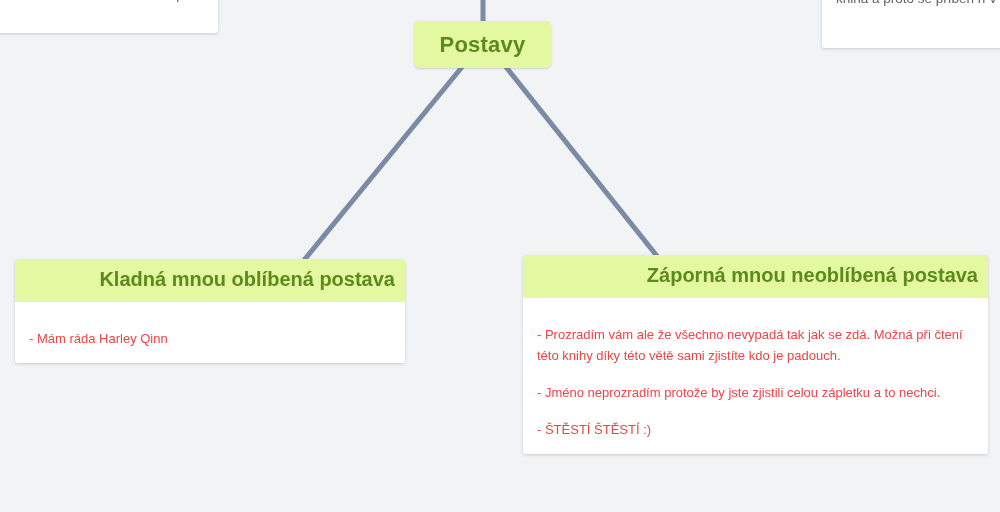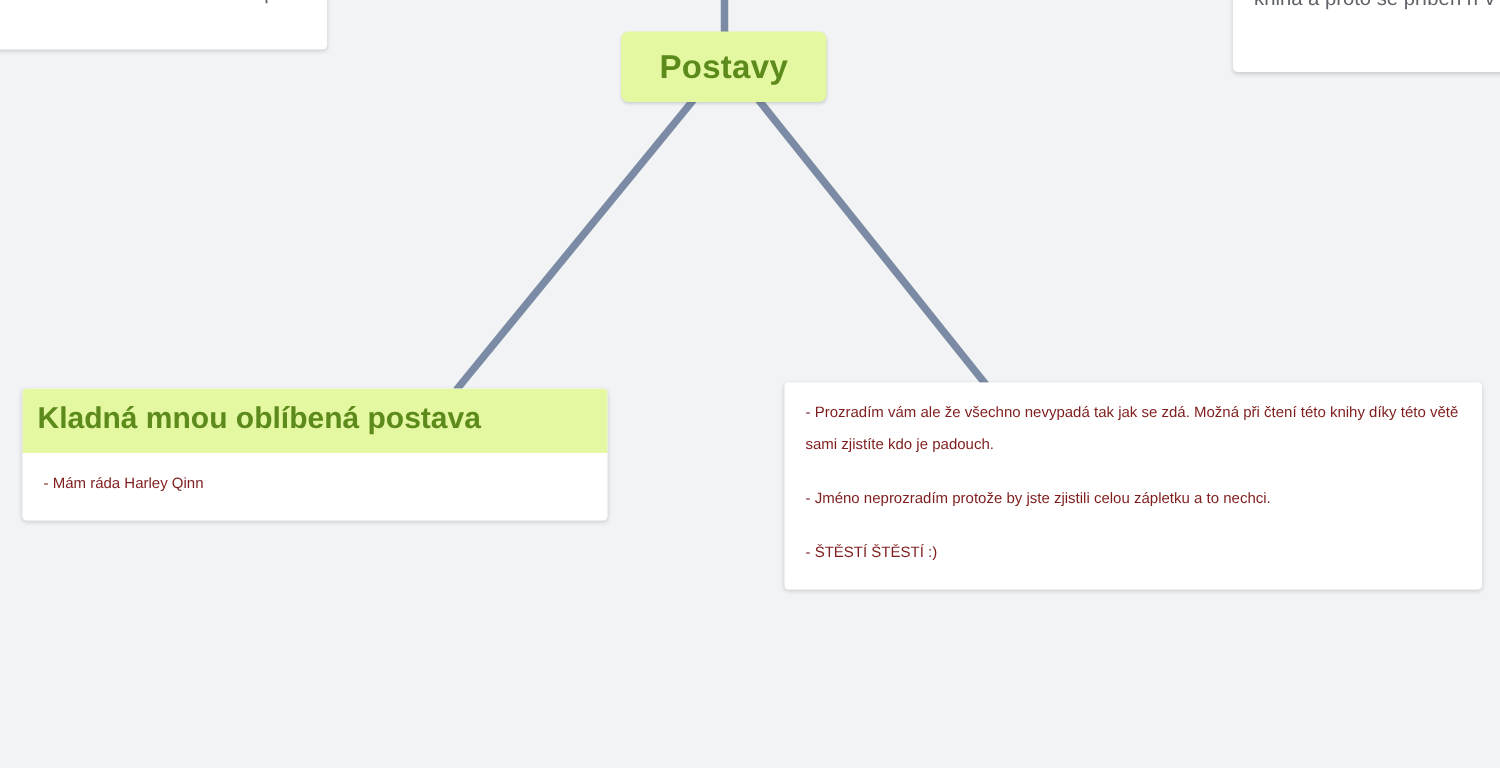--- a/index.html
+++ b/index.html
@@ -61,37 +61,37 @@
     position: absolute;
     background: #ffffff;
     border-radius: 3px;
     box-shadow: 0 1px 3px rgba(60,64,67,0.22);
     overflow: hidden;
     box-sizing: border-box;
   }
   .card-header {
     background: #e4f7a1;
     padding: 9px 10px 11px 10px;
-    text-align: left;
+    text-align: right;
   }
   .card-header-title {
     font-size: 20px;
     font-weight: bold;
     color: #5c8a1b;
     white-space: nowrap;
   }
   .card-body {
     padding: 10px 14px 14px 14px;
     background: #ffffff;
   }
   .card-item {
-    font-size: 10px;
+    font-size: 13px;
     line-height: 21px;
-    color: #7f1d1d;
-    margin: 0 0 15px 0;
+    color: #ef4444;
+    margin: 16px 0 15px 0;
   }
   .card-item:last-child {
     margin-bottom: 0;
   }
 
   #card-left  { left: 15px;  top: 259px; width: 390px; }
   #card-right { left: 523px; top: 255px; width: 465px; }
 
   
   .clipped-box {
@@ -152,20 +152,23 @@
   <div class="card" id="card-left">
     <div class="card-header">
       <span class="card-header-title">Kladná mnou oblíbená postava</span>
     </div>
     <div class="card-body">
       <p class="card-item">- Mám ráda Harley Qinn</p>
     </div>
   </div>
 
   <div class="card" id="card-right">
+    <div class="card-header">
+      <span class="card-header-title">Záporná mnou neoblíbená postava</span>
+    </div>
     <div class="card-body">
       <p class="card-item">- Prozradím vám ale že všechno nevypadá tak jak se zdá. Možná při čtení této knihy díky této větě sami zjistíte kdo je padouch.</p>
       <p class="card-item">- Jméno neprozradím protože by jste zjistili celou zápletku a to nechci.</p>
       <p class="card-item">- ŠTĚSTÍ ŠTĚSTÍ :)</p>
     </div>
   </div>
 
 </div>
 
 </body></html>

